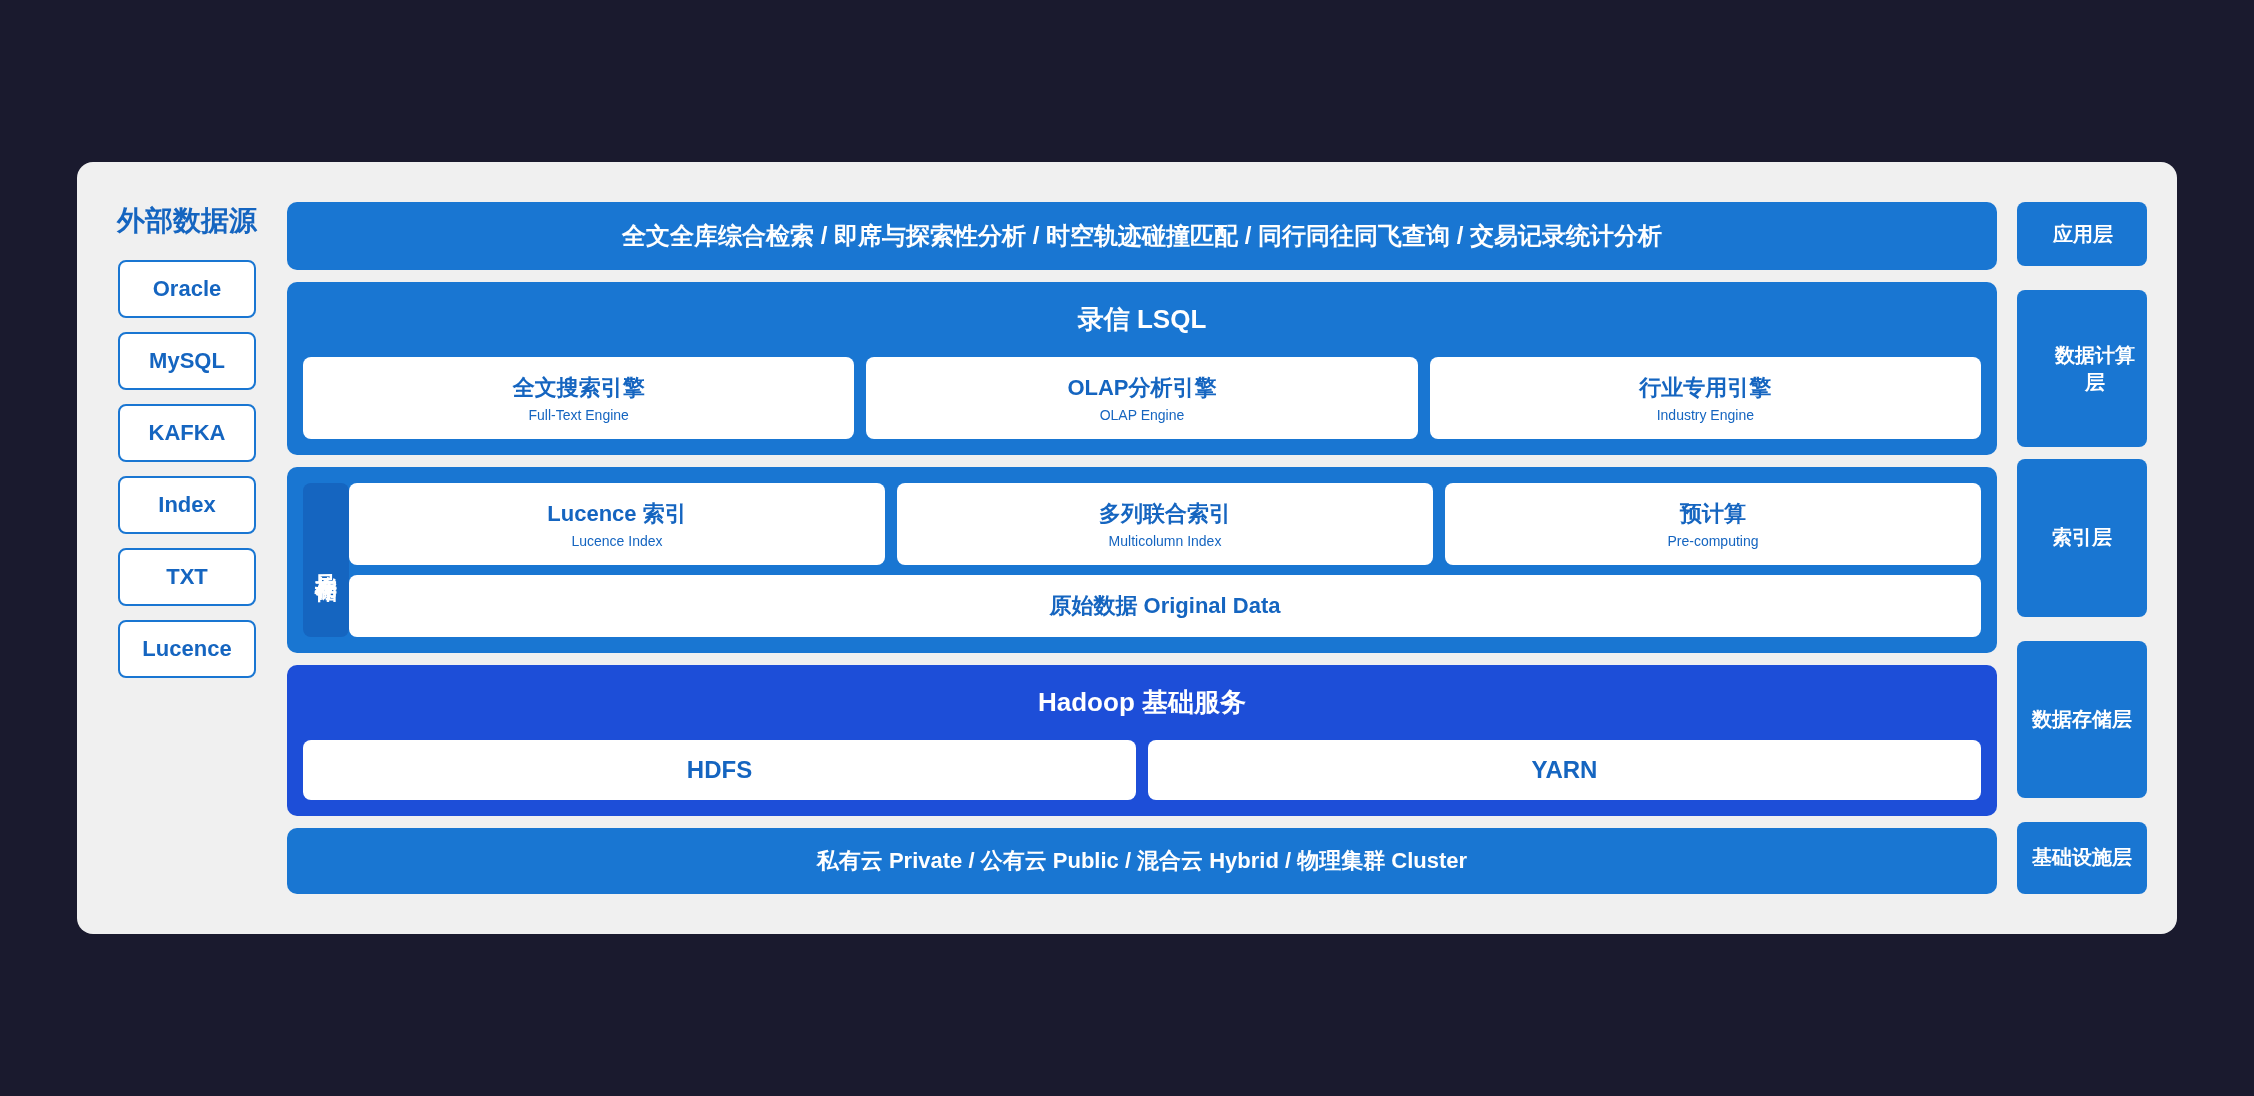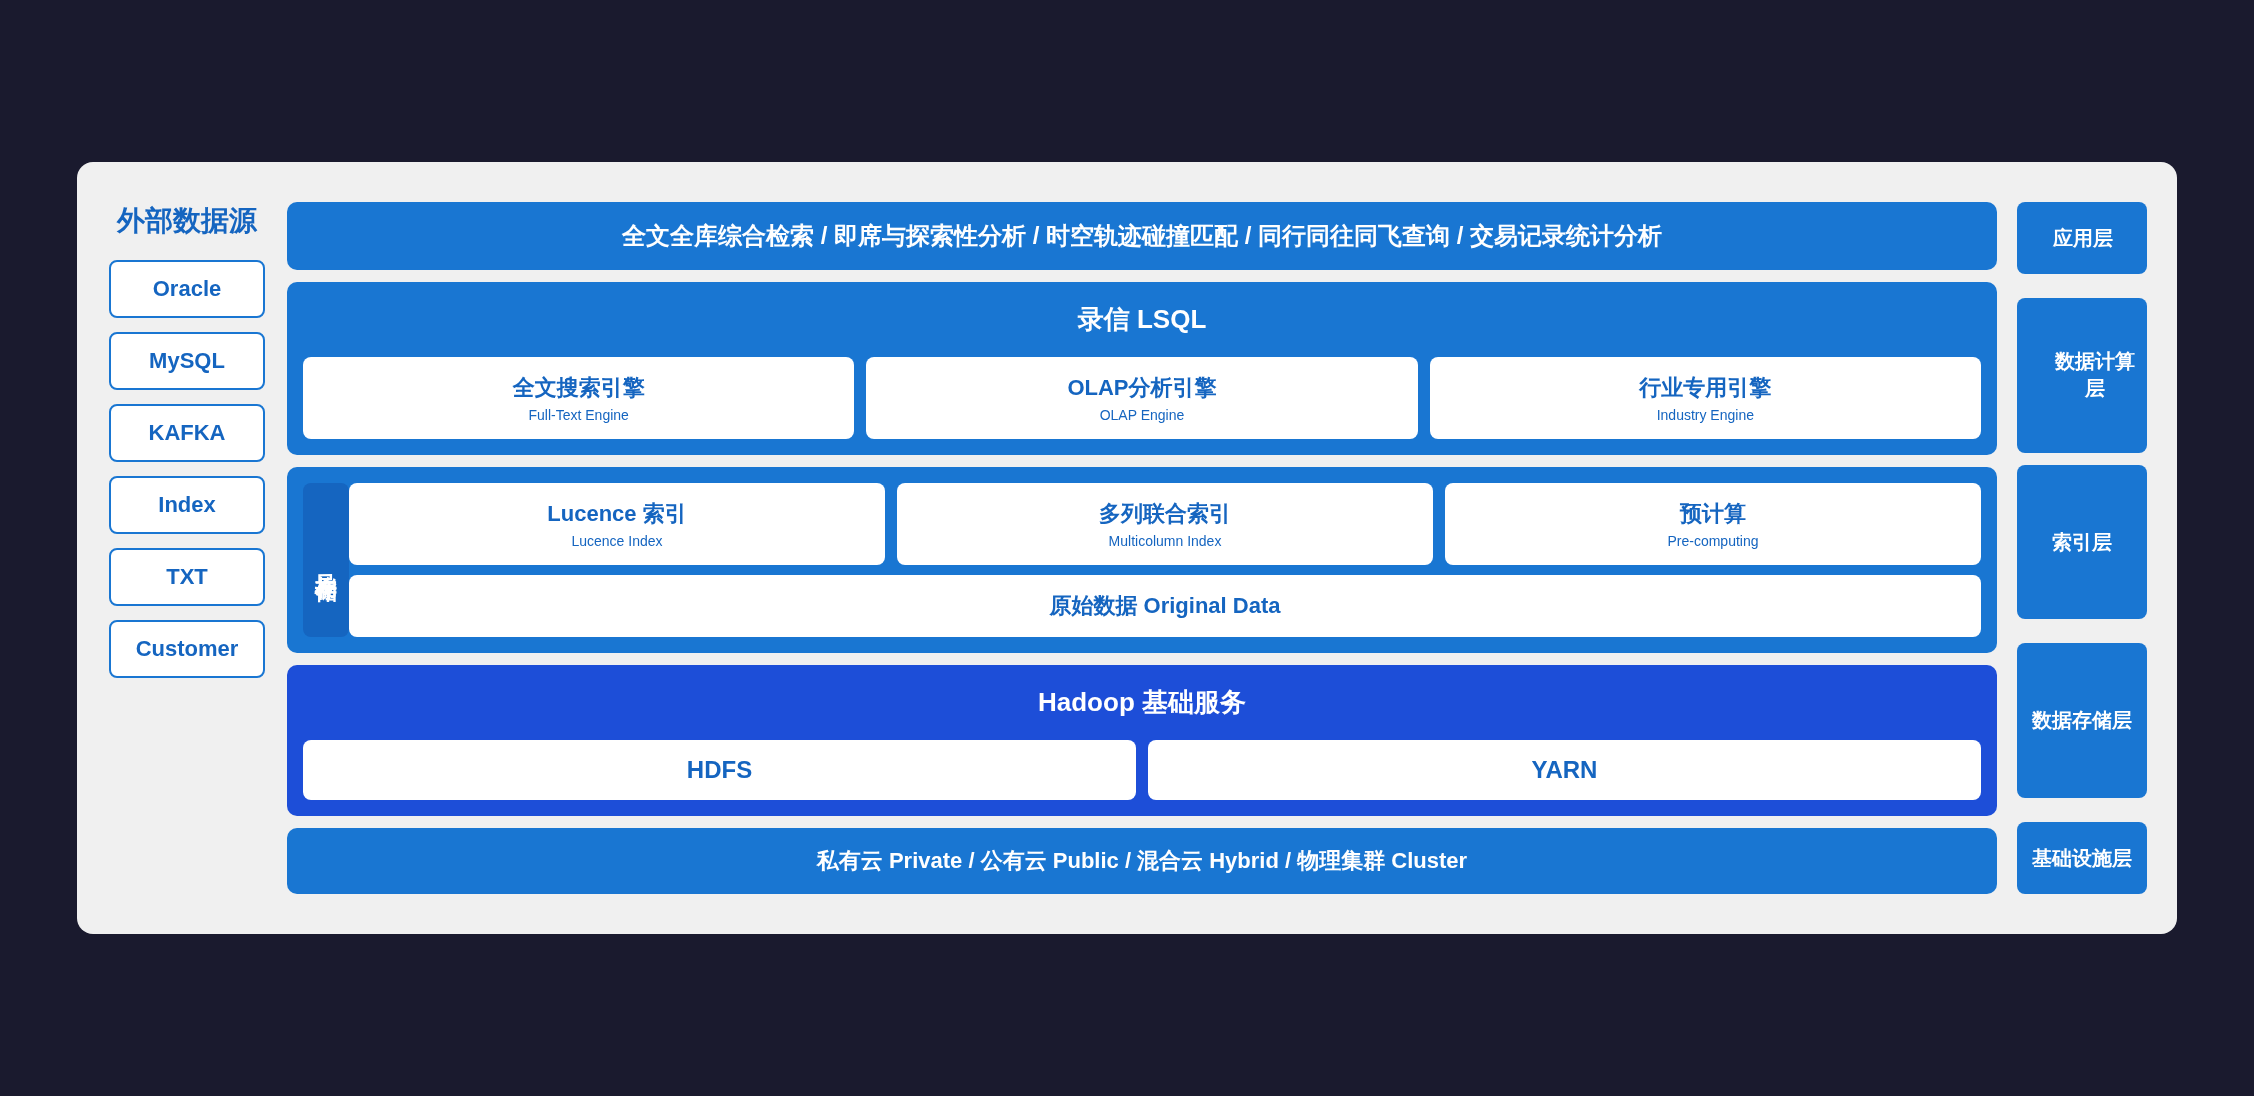--- a/index.html
+++ b/index.html
@@ -41,21 +41,21 @@
     .source-box {
       background: white;
       border: 2px solid #1976d2;
       border-radius: 8px;
       color: #1565c0;
       font-size: 22px;
       font-weight: bold;
       text-align: center;
       padding: 14px 10px;
       margin-bottom: 14px;
-      width: 156px;
+      width: 138px;
       cursor: default;
     }
     
     .main-col {
       flex: 1;
       display: flex;
       flex-direction: column;
       gap: 12px;
     }
     
@@ -212,21 +212,21 @@
 
 <div class="container">
 
   <div class="left-col">
     <div class="left-title">外部数据源</div>
     <div class="source-box">Oracle</div>
     <div class="source-box">MySQL</div>
     <div class="source-box">KAFKA</div>
     <div class="source-box">Index</div>
     <div class="source-box">TXT</div>
-    <div class="source-box">Customer</div>
+    <div class="source-box">Lucence</div>
   </div>
 
   <div class="main-col">
 
     <div class="app-strip">
       <span class="app-strip-text">全文全库综合检索 / 即席与探索性分析 / 时空轨迹碰撞匹配 / 同行同往同飞查询 / 交易记录统计分析</span>
     </div>
 
     <div class="section-block">
       <div class="section-title">录信 LSQL</div>
@@ -277,20 +277,20 @@
       </div>
     </div>
 
     <div class="infra-strip">
       <span class="infra-text">私有云 Private / 公有云 Public / 混合云 Hybrid / 物理集群 Cluster</span>
     </div>
 
   </div>
 
   <div class="right-col">
-    <div class="layer-btn" style="height:72px;padding-left:12px;">应用层</div>
+    <div class="layer-btn" style="height:64px;padding-left:12px;">应用层</div>
     <div class="layer-btn" style="flex:1; margin-top:12px; padding-left:36px;">数据计算层</div>
     <div class="layer-btn" style="flex:1; margin-bottom:12px;">索引层</div>
     <div class="layer-btn" style="flex:1; margin-bottom:12px;">数据存储层</div>
     <div class="layer-btn" style="height:72px;">基础设施层</div>
   </div>
 
 </div>
 
 </body></html>

